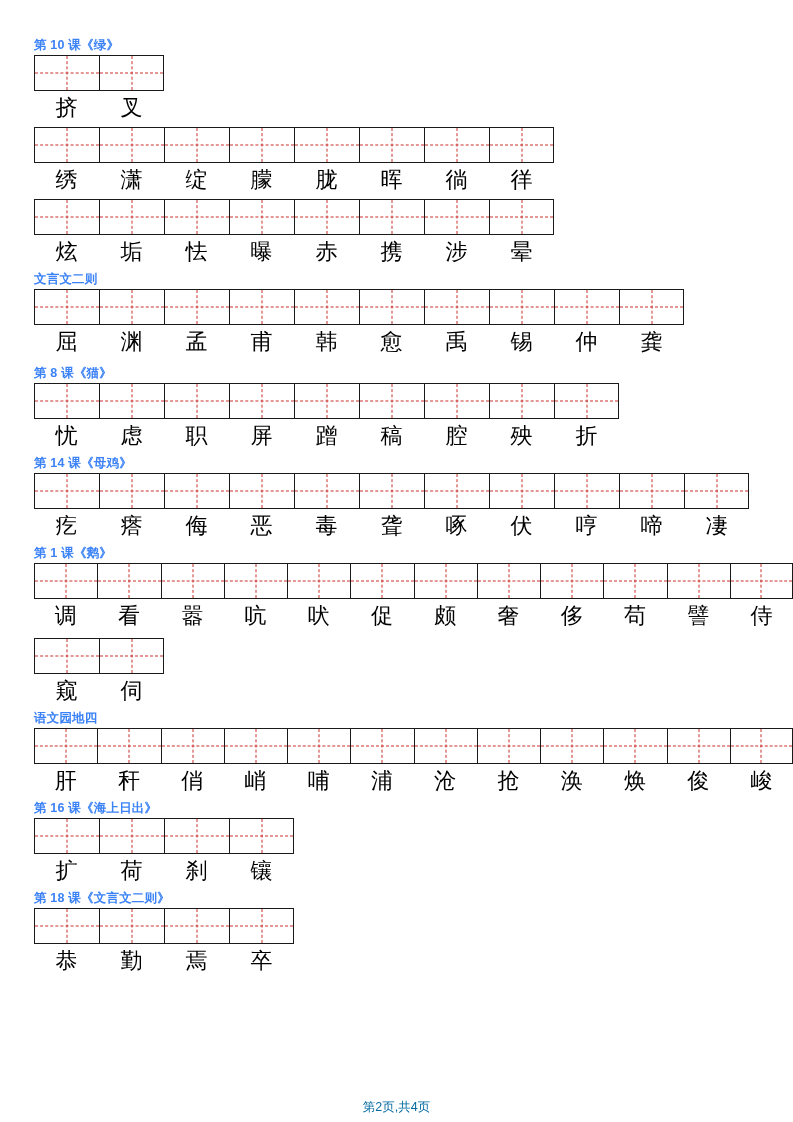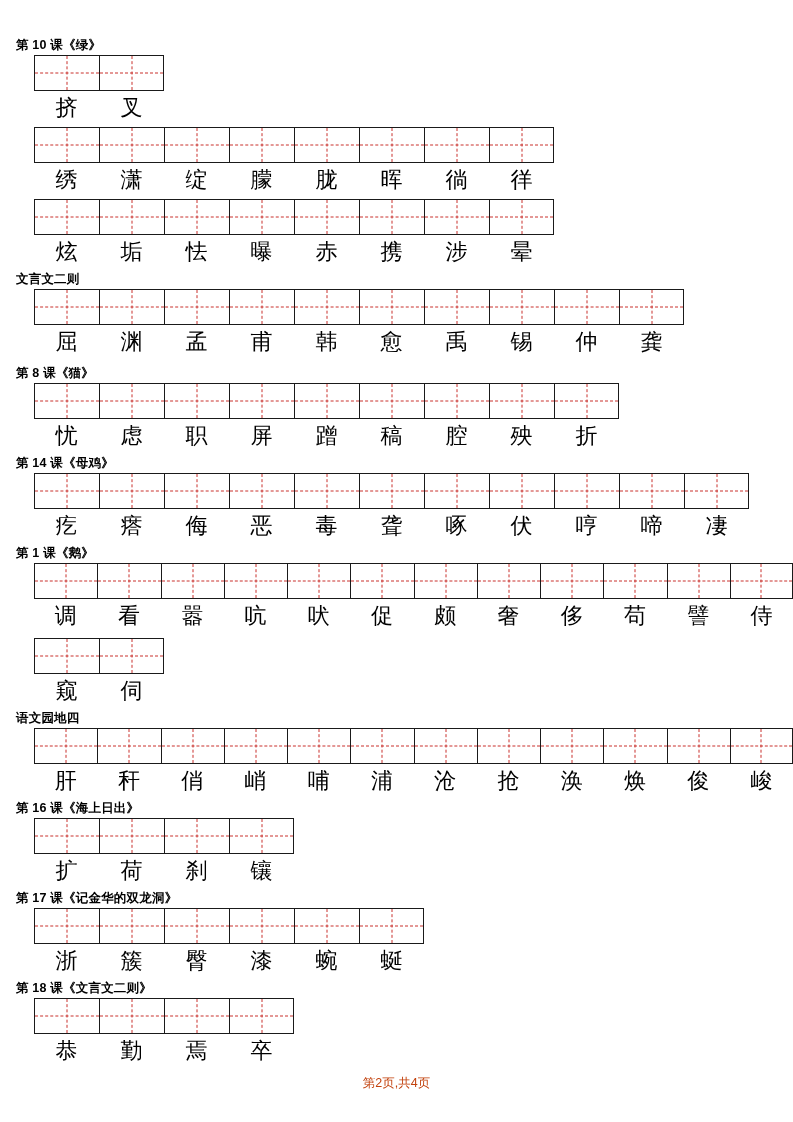--- a/index.html
+++ b/index.html
@@ -19,25 +19,25 @@
     width: 793px;
     height: 1122px;
     box-sizing: border-box;
     padding: 36px 0 0 0;
   }
   .section {
     margin: 0 0 0 0;
     padding: 0 0 0 0;
   }
   .section-title {
-    color: #000000;
+    color: #3b82f6;
     font-size: 12.5px;
     font-weight: bold;
     line-height: 18px;
-    padding-left: 16px;
+    padding-left: 34px;
     letter-spacing: 0.2px;
     white-space: nowrap;
   }
   .grid-row {
     display: flex;
     padding-left: 34px;
     margin-top: 1px;
   }
   .cell {
     width: 65px;
@@ -80,24 +80,24 @@
     text-align: center;
     font-family: "DejaVu Serif", serif;
     font-size: 22px;
     line-height: 30px;
     color: #000000;
   }
   .footer {
     position: absolute;
     left: 0;
     right: 0;
-    bottom: 30px;
+    bottom: 6px;
     text-align: center;
     font-size: 12.5px;
-    color: #c2410c;
+    color: #0369a1;
     font-family: "Liberation Sans", sans-serif;
   }
   .spacer-sm { height: 3px; }
   .spacer-md { height: 7px; }
 </style>
 </head>
 <body>
 
 <div class="page">
   <div id="sections-root">
@@ -329,40 +329,20 @@
         </div>
         <div class="char-row">
           <div class="char">扩</div>
           <div class="char">荷</div>
           <div class="char">刹</div>
           <div class="char">镶</div>
         </div>
         <div class="spacer-sm"></div>
       </div>
       <div class="section">
-        <div class="section-title">第 17 课《记金华的双龙洞》</div>
-        <div class="grid-row">
-          <div class="cell"></div>
-          <div class="cell"></div>
-          <div class="cell"></div>
-          <div class="cell"></div>
-          <div class="cell"></div>
-          <div class="cell"></div>
-        </div>
-        <div class="char-row">
-          <div class="char">浙</div>
-          <div class="char">簇</div>
-          <div class="char">臀</div>
-          <div class="char">漆</div>
-          <div class="char">蜿</div>
-          <div class="char">蜒</div>
-        </div>
-        <div class="spacer-sm"></div>
-      </div>
-      <div class="section">
         <div class="section-title">第 18 课《文言文二则》</div>
         <div class="grid-row">
           <div class="cell"></div>
           <div class="cell"></div>
           <div class="cell"></div>
           <div class="cell"></div>
         </div>
         <div class="char-row">
           <div class="char">恭</div>
           <div class="char">勤</div>

